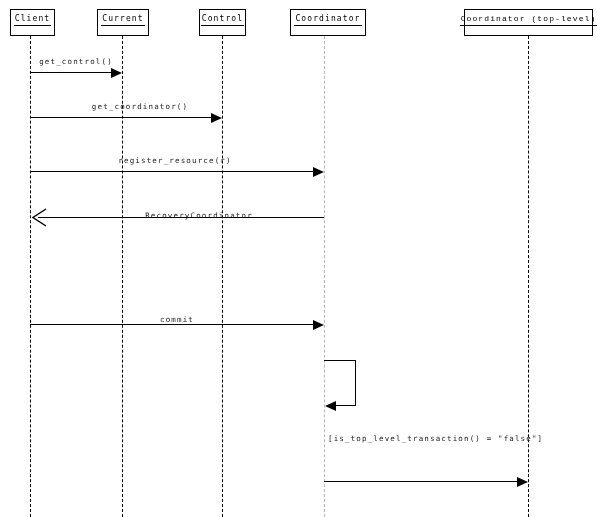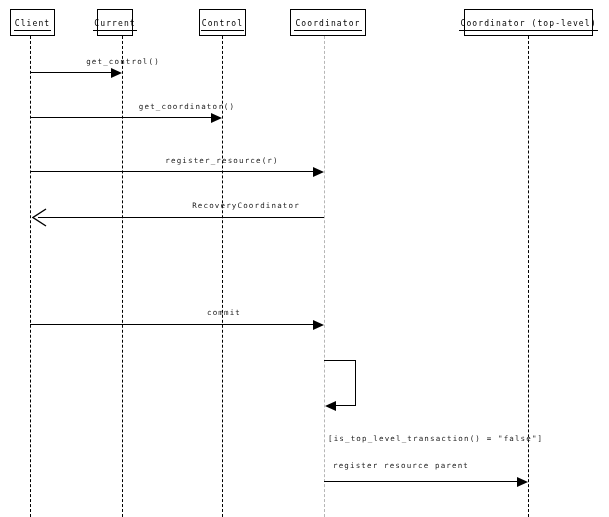--- a/index.html
+++ b/index.html
@@ -18,21 +18,21 @@
   }
 
   
   .lifeline-head {
     position: absolute;
     box-sizing: border-box;
     border: 1px solid #000000;
     background: #ffffff;
     height: 27px;
     display: flex;
-    align-items: center;
+    align-items: flex-start;
     justify-content: center;
     padding-top: 3px;
   }
   .lifeline-head .name {
     font-size: 8px;
     letter-spacing: 1.1px;
     color: #000000;
     border-bottom: 1px solid #000000;
     line-height: 11px;
     white-space: nowrap;
@@ -82,21 +82,20 @@
   .msg-label {
     position: absolute;
     font-size: 7.5px;
     letter-spacing: 1.15px;
     color: #1a1a1a;
     white-space: nowrap;
     line-height: 10px;
   }
   .msg-label.center {
     transform: translateX(-50%);
-    margin-left: 47px;
   }
 
   
   .self-top, .self-bottom {
     position: absolute;
     height: 1px;
     background: #000000;
   }
   .self-right {
     position: absolute;
@@ -112,62 +111,61 @@
   <div class="lifeline" style="left:30px; top:36px; height:481px;"></div>
   <div class="lifeline" style="left:122px; top:36px; height:481px;"></div>
   <div class="lifeline" style="left:222px; top:36px; height:481px;"></div>
   <div class="lifeline faint" style="left:324px; top:36px; height:481px;"></div>
   <div class="lifeline" style="left:528px; top:36px; height:481px;"></div>
 
   <div class="lifeline-head" style="left:10px; top:9px; width:45px;">
     <span class="name">Client</span>
   </div>
 
-  <div class="lifeline-head" style="left:97px; top:9px; width:36px;">
+  <div class="lifeline-head" style="left:97px; top:9px; width:52px;">
     <span class="name">Current</span>
   </div>
 
   <div class="lifeline-head" style="left:290px; top:9px; width:76px;">
     <span class="name">Coordinator</span>
   </div>
 
   <div class="lifeline-head" style="left:199px; top:9px; width:47px;">
     <span class="name">Control</span>
   </div>
 
-  <div class="lifeline-head" style="left:464px; top:9px; width:129px;">
+  <div class="lifeline-head" style="left:464px; top:9px; width:129px;font-family:Liberation Mono, monospace;">
     <span class="name">Coordinator (top-level)</span>
   </div>
 
   <div class="msg-label center" style="left:76px; top:57px;">get_control()</div>
   <div class="msg-line" style="left:30px; top:72px; width:81px;"></div>
   <div class="arrow-solid-right" style="left:111px; top:68px;"></div>
 
   <div class="msg-label center" style="left:140px; top:102px;">get_coordinator()</div>
   <div class="msg-line" style="left:30px; top:117px; width:181px;"></div>
   <div class="arrow-solid-right" style="left:211px; top:113px;"></div>
 
   <div class="msg-label center" style="left:175px; top:156px;">register_resource(r)</div>
   <div class="msg-line" style="left:30px; top:171px; width:283px;"></div>
   <div class="arrow-solid-right" style="left:313px; top:167px;"></div>
 
-  <div class="msg-label center" style="left:177px; top:201px;padding-left:44px;">RecoveryCoordinator</div>
+  <div class="msg-label center" style="left:177px; top:211px;padding-left:44px;">RecoveryCoordinator</div>
   <div class="msg-line" style="left:38px; top:217px; width:286px;"></div>
   <svg class="arrow-open-left" style="left:32px; top:208px;" viewBox="0 0 15 19" xmlns="http://www.w3.org/2000/svg">
     <polyline points="14,1 1,9.5 14,18" fill="none" stroke="#000000" stroke-width="1.4"></polyline>
   </svg>
 
-  <div class="msg-label center" style="left:177px; top:308px;">commit</div>
+  <div class="msg-label center" style="left:177px; top:315px;">commit</div>
   <div class="msg-line" style="left:30px; top:324px; width:283px;"></div>
   <div class="arrow-solid-right" style="left:313px; top:320px;"></div>
 
   <div class="self-top" style="left:324px; top:360px; width:32px;"></div>
   <div class="self-right" style="left:355px; top:360px; height:46px;"></div>
   <div class="self-bottom" style="left:336px; top:405px; width:20px;"></div>
   <div class="arrow-solid-left" style="left:325px; top:401px;"></div>
 
   <div class="msg-label" style="left:328px; top:434px;">[is_top_level_transaction() = "false"]</div>
 
-  <div class="msg-label" style="left:333px; top:461px;">register resource parent</div>
   <div class="msg-line" style="left:324px; top:481px; width:193px;"></div>
   <div class="arrow-solid-right" style="left:517px; top:477px;"></div>
 
 </div>
 
 </body></html>

